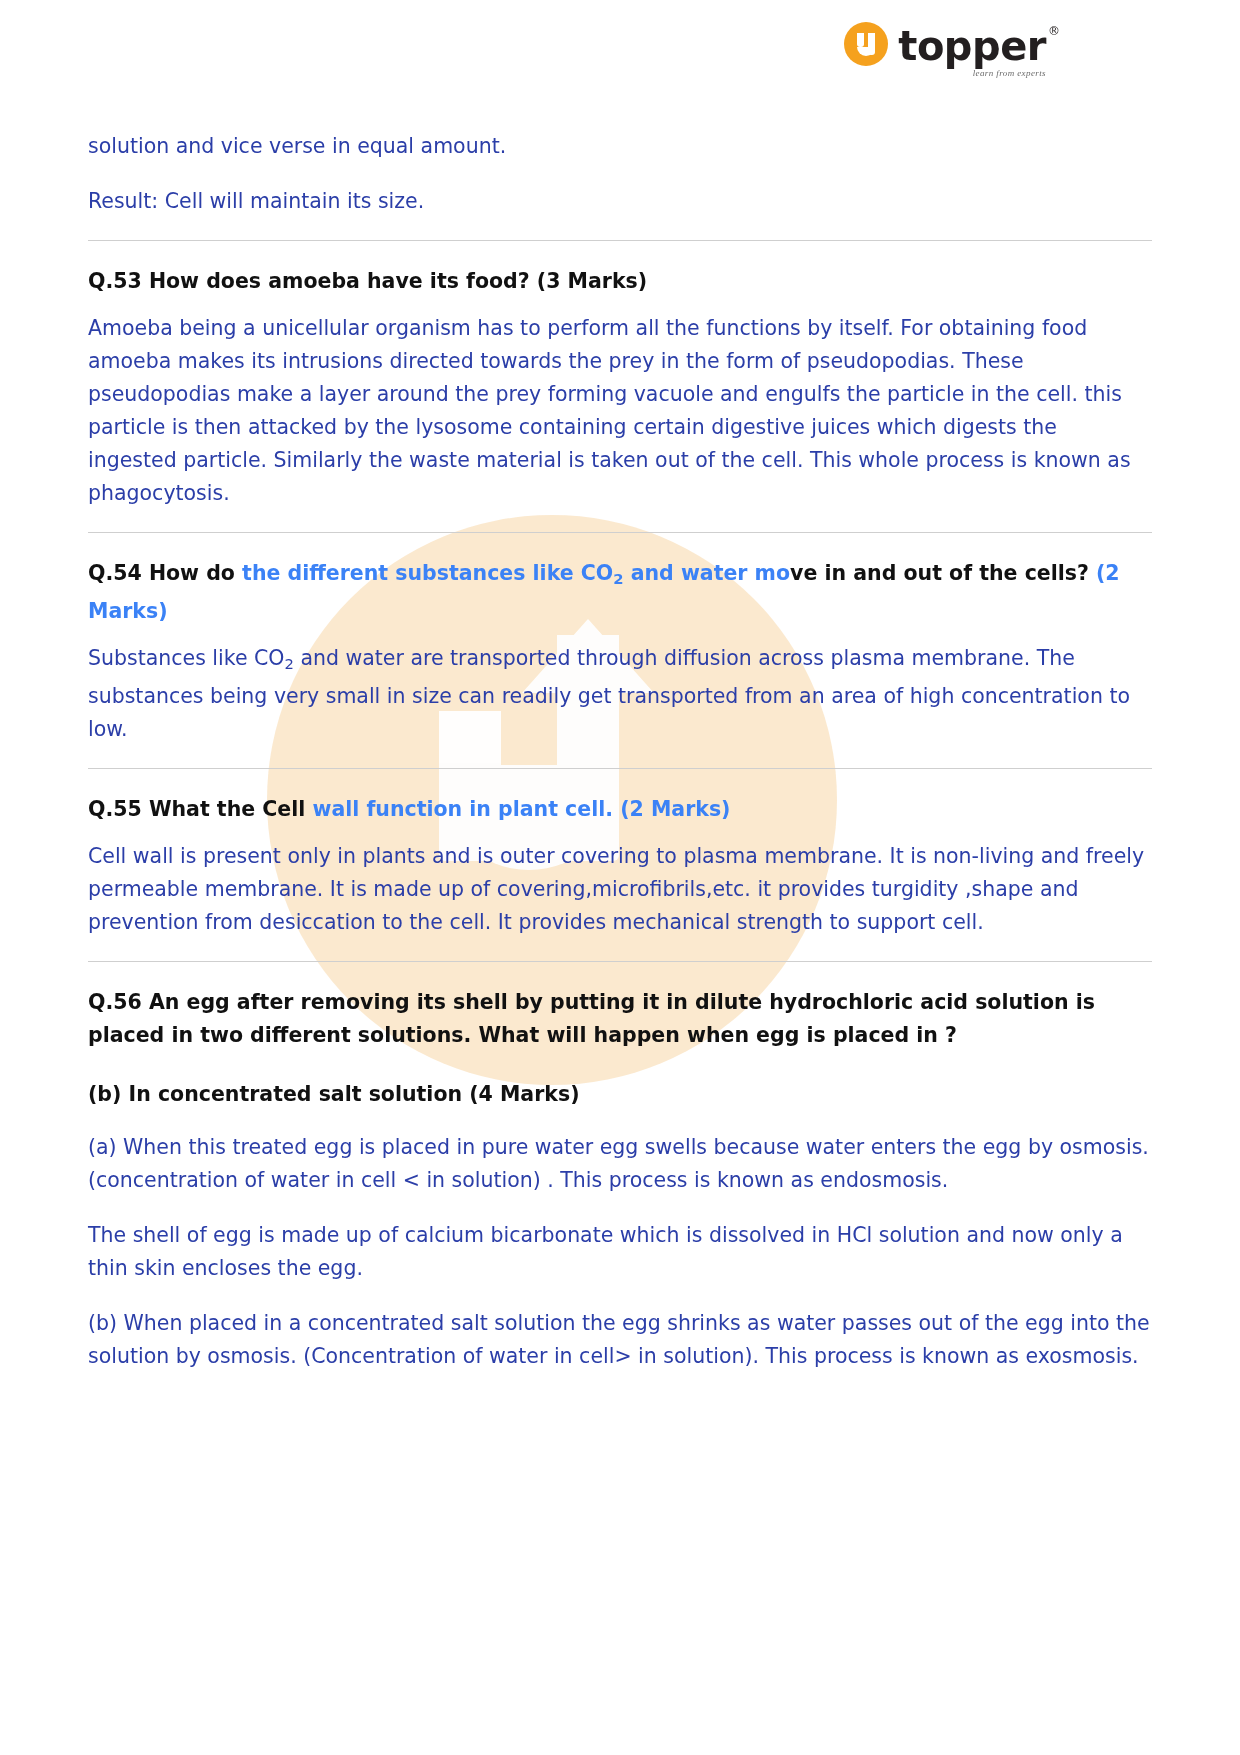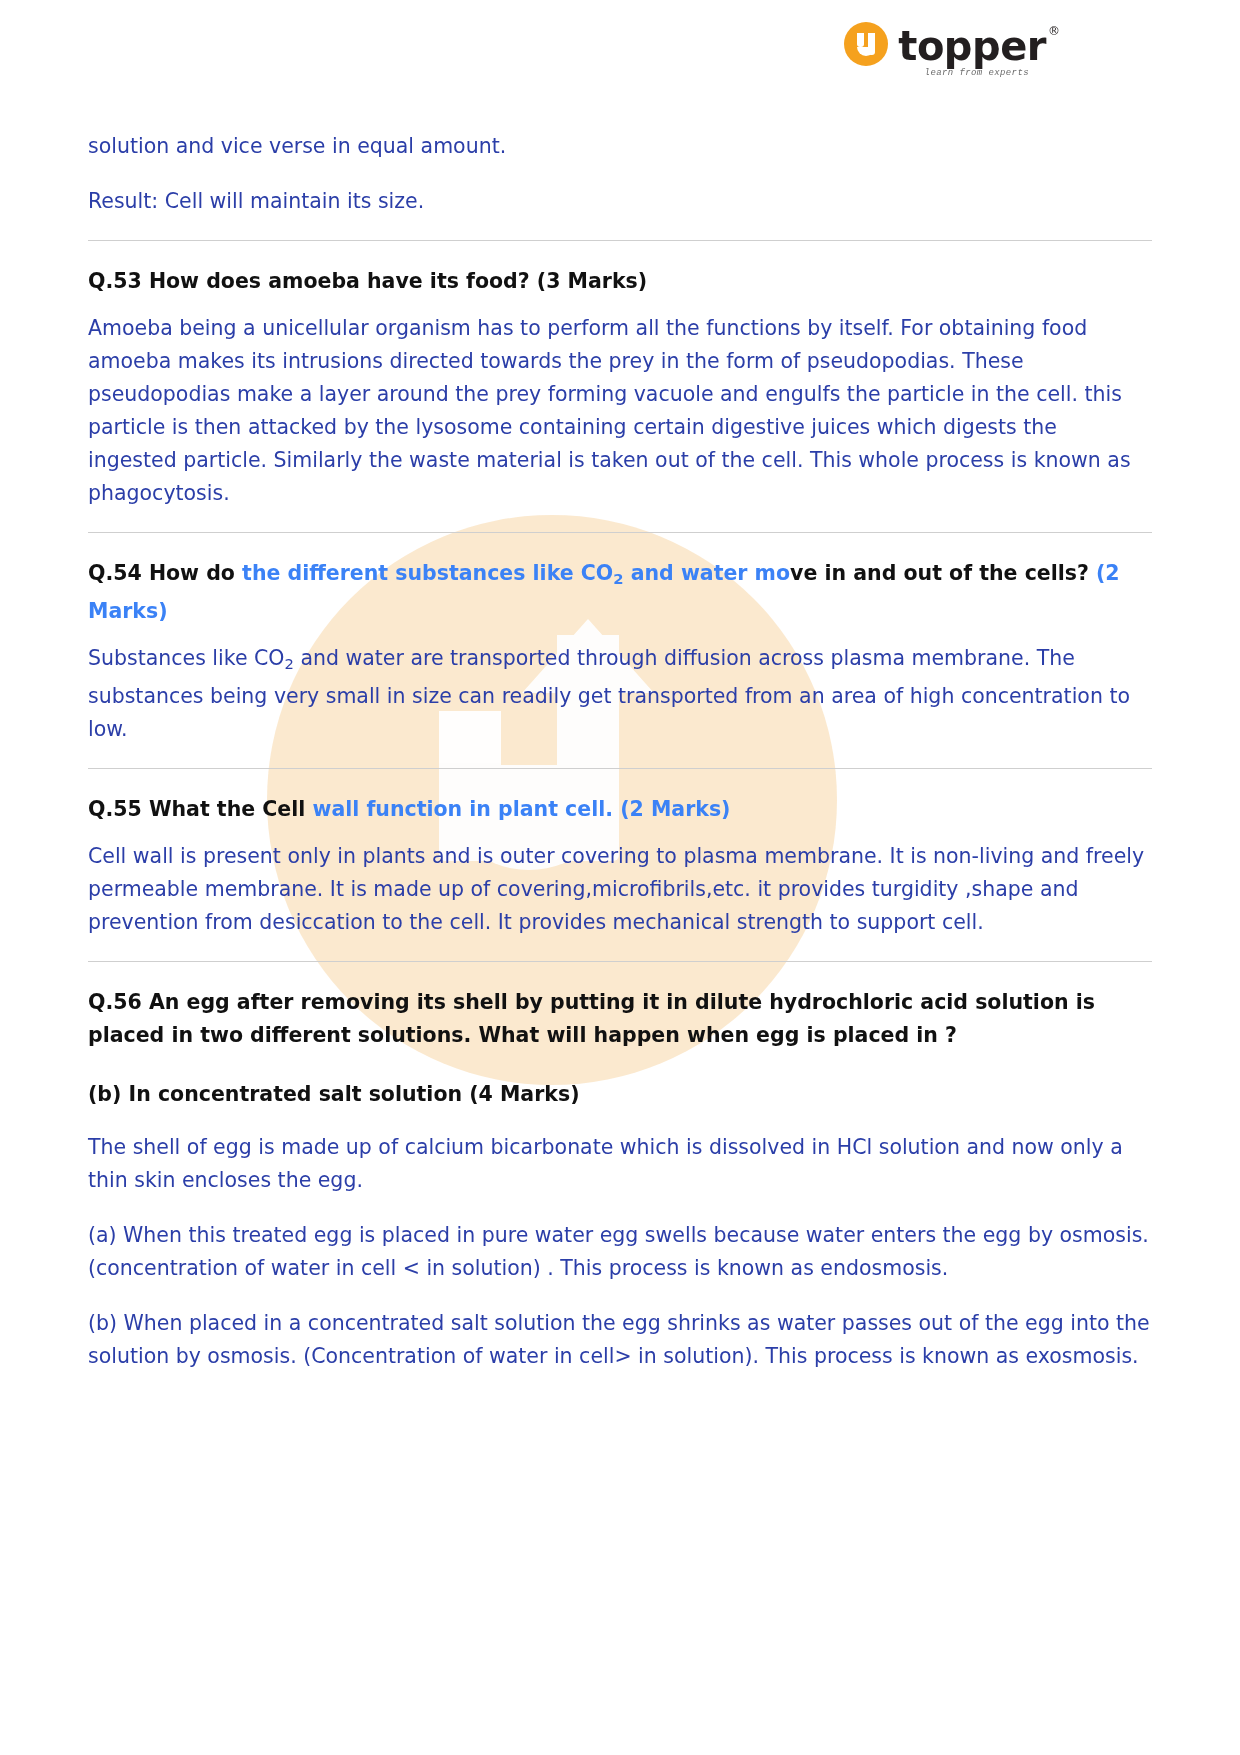--- a/index.html
+++ b/index.html
@@ -82,23 +82,23 @@
   }
   .logo-reg {
     position: absolute;
     top: 2px;
     right: -14px;
     font-size: 12px;
     color: #231f20;
   }
   .logo-tag {
     position: absolute;
-    right: 17px;
+    right: 0;
     bottom: -10px;
-    font-family: Liberation Mono, monospace;
+    font-family: Liberation Serif, serif;
     font-style: italic;
     font-size: 9px;
     color: #6b6b6b;
     letter-spacing: 0.4px;
   }
 
   
   .watermark {
     position: absolute;
     left: 50%;
@@ -242,18 +242,18 @@
     <p class="q-head"><span>Q.55 What the Cell </span><span class="amber">wall function in plant cell. (2 Marks)</span></p>
     <p class="body-text">Cell wall is present only in plants and is outer covering to plasma membrane. It is non-living and freely permeable membrane. It is made up of covering,microfibrils,etc. it provides turgidity ,shape and prevention from desiccation to the cell. It provides mechanical strength to support cell.</p>
 
     <hr class="rule">
 
     <p class="q-head">Q.56 An egg after removing its shell by putting it in dilute hydrochloric acid solution is placed in two different solutions. What will happen when egg is placed in ?</p>
     <div class="spacer-sm"></div>
     <div class="spacer-sm"></div>
     <p class="q-head">(b) In concentrated salt solution (4 Marks)</p>
     <div class="spacer-sm"></div>
+    <p class="body-text">(a) When this treated egg is placed in pure water egg swells because water enters the egg by osmosis.(concentration of water in cell &lt; in solution) . This process is known as endosmosis.</p>
     <p class="body-text">The shell of egg is made up of  calcium bicarbonate which is dissolved in HCl solution and now only a thin skin encloses the egg.</p>
-    <p class="body-text">(a) When this treated egg is placed in pure water egg swells because water enters the egg by osmosis.(concentration of water in cell &lt; in solution) . This process is known as endosmosis.</p>
     <p class="body-text">(b) When placed in a concentrated salt solution the egg shrinks as water passes out of the egg into the solution by osmosis. (Concentration of water in cell&gt; in solution). This process is known as exosmosis.</p>
 
   </div>
 </div>
 
 </body></html>

